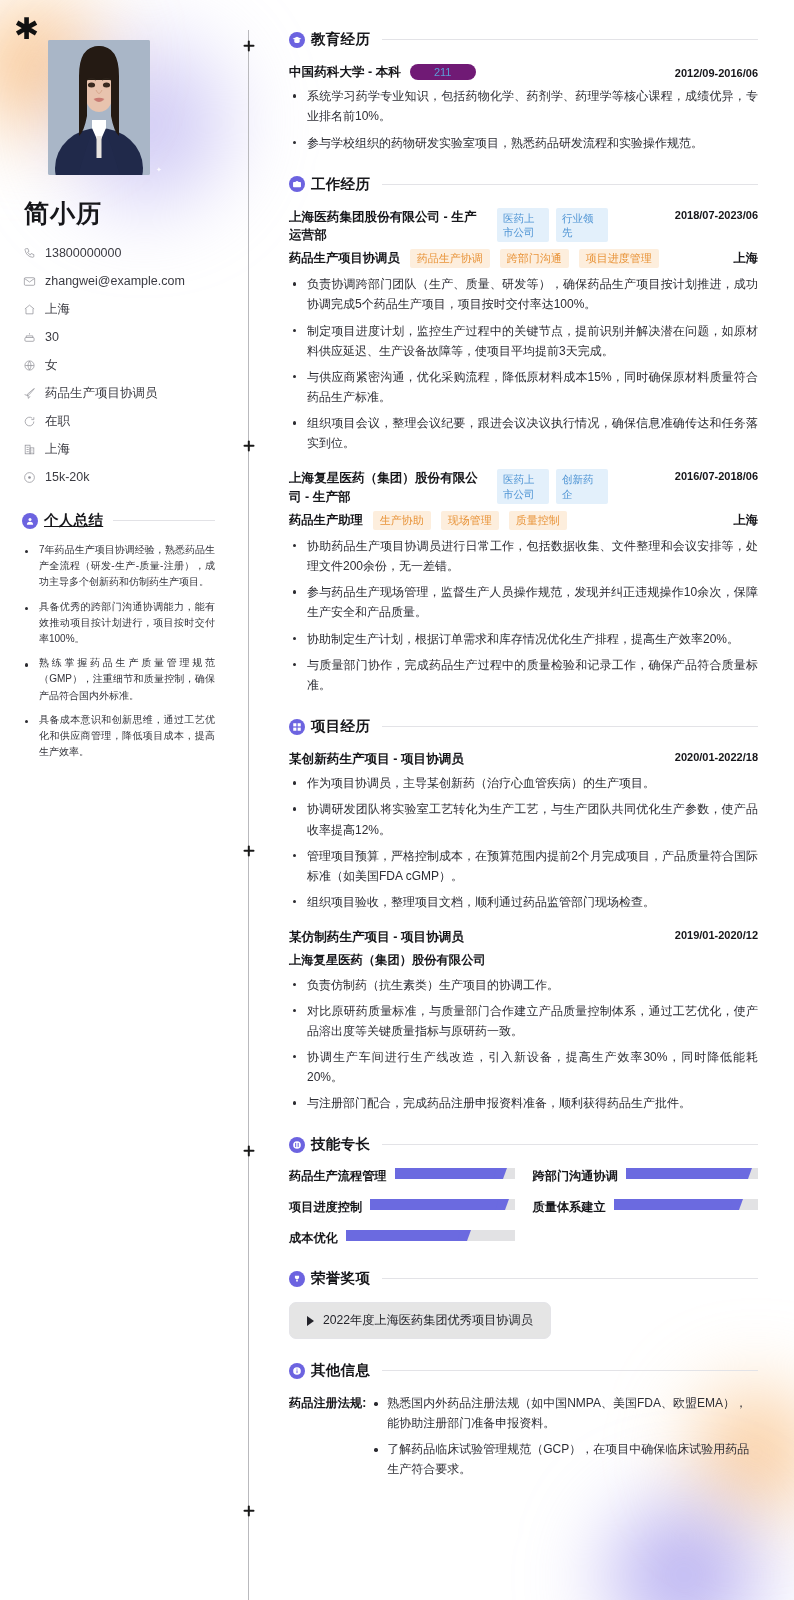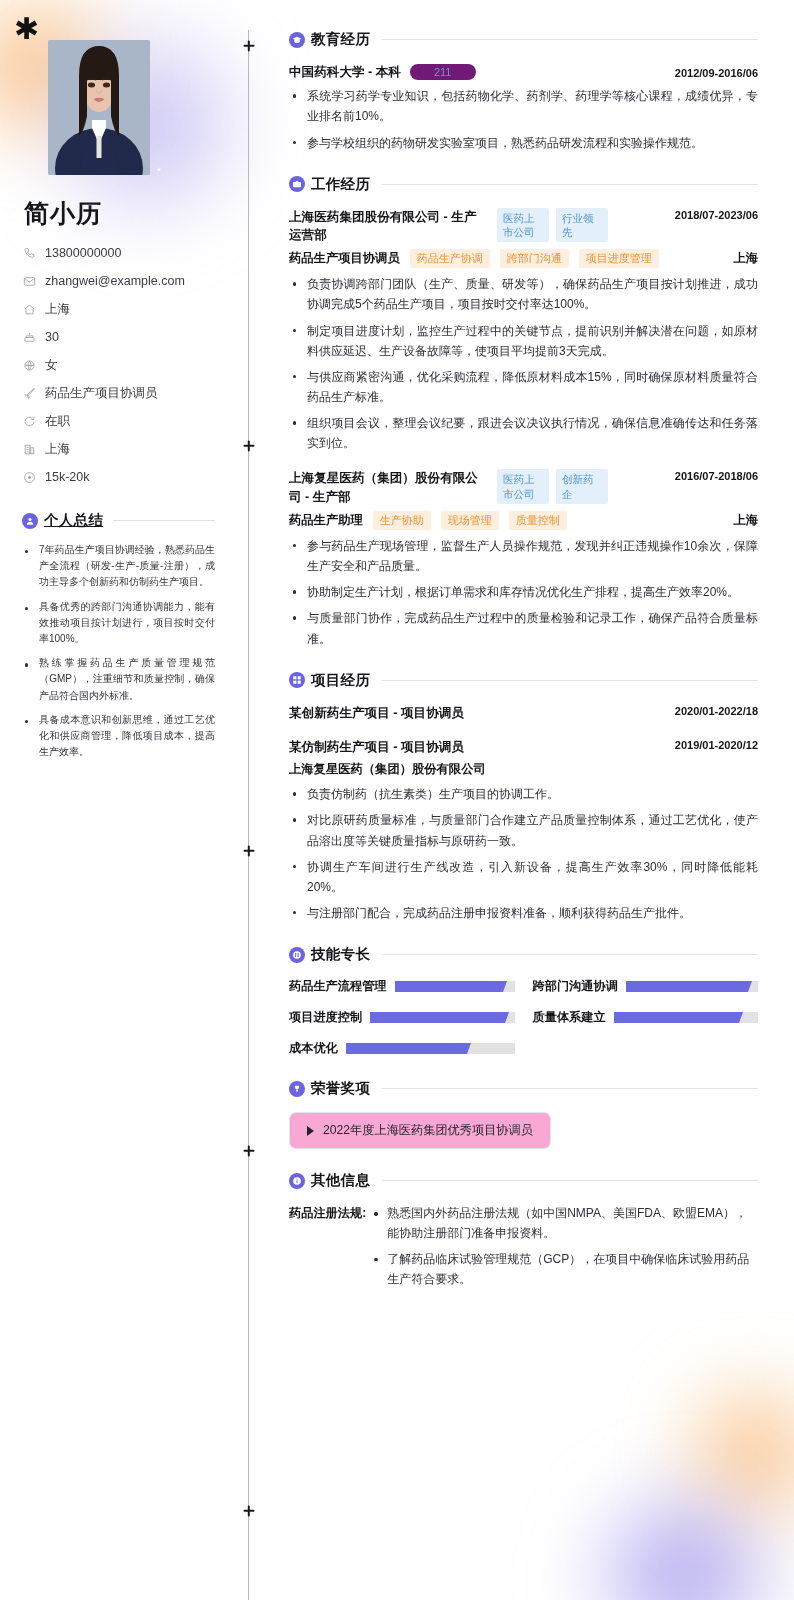--- a/index.html
+++ b/index.html
@@ -110,34 +110,34 @@
   }
   .loc { margin-left: auto; font-size: 12.3px; font-weight: 700; color: #16161a; }
 
   .major, .subline { font-size: 12.3px; font-weight: 700; color: #16161a; margin-bottom: 6px; }
 
   .edu-row1 { display: flex; align-items: center; gap: 9px; margin-bottom: 5px; }
   .tag-211 { background: #701a75; color: #5d9cd6; font-size: 11px; padding: 2px 24px; border-radius: 8px; }
 
   
   .skill-grid { display: grid; grid-template-columns: 1fr 1fr; column-gap: 18px; row-gap: 14px; }
-  .skill { display: flex; align-items: center; gap: 8px; }
+  .skill { display: flex; align-items: flex-start; gap: 8px; }
   .skill-name { font-size: 12.2px; font-weight: 700; color: #16161a; white-space: nowrap; }
   .skill-track { flex: 1 1 auto; height: 11px; background: #e2e2e4; position: relative; overflow: hidden; }
   .skill-fill { position: absolute; left: 0; top: 0; bottom: 0; background: #6b6ae0; }
   .skill-fill::after {
     content: ""; position: absolute; right: -5px; top: 0; bottom: 0; width: 10px;
     background: #6b6ae0; transform: skewX(-20deg);
   }
 
   
   .honor-chip {
     display: inline-flex; align-items: center; gap: 9px;
     border: 1px solid #e4e4e8; border-radius: 7px; padding: 9px 17px;
-    font-size: 12.2px; color: #25252b; background: #f9a8d4;
+    font-size: 12.2px; color: #25252b; background: #e5e5e5;
   }
   .honor-chip .tri { width: 0; height: 0; border-left: 7px solid #23232a; border-top: 5px solid transparent; border-bottom: 5px solid transparent; }
 
   
   .other-row { display: flex; align-items: flex-start; gap: 4px; }
   .other-label { font-size: 12.2px; font-weight: 700; color: #16161a; white-space: nowrap; padding-top: 1px; }
   .other-list { list-style: none; flex: 1 1 auto; }
   .other-list > li {
     position: relative; padding-left: 17px; margin-bottom: 6px;
     font-size: 12px; line-height: 1.66; color: #2f2f36;
@@ -384,20 +384,21 @@
             <span class="daterange">2016/07-2018/06</span>
           </div>
           <div class="entry-row2">
             <span class="role">药品生产助理</span>
             <span class="tag-orange">生产协助</span>
             <span class="tag-orange">现场管理</span>
             <span class="tag-orange">质量控制</span>
             <span class="loc">上海</span>
           </div>
           <ul class="rbullets">
+            <li>协助药品生产项目协调员进行日常工作，包括数据收集、文件整理和会议安排等，处理文件200余份，无一差错。</li>
             <li>参与药品生产现场管理，监督生产人员操作规范，发现并纠正违规操作10余次，保障生产安全和产品质量。</li>
             <li>协助制定生产计划，根据订单需求和库存情况优化生产排程，提高生产效率20%。</li>
             <li>与质量部门协作，完成药品生产过程中的质量检验和记录工作，确保产品符合质量标准。</li>
           </ul>
         </div>
       </section>
 
       <section class="sec">
         <div class="sec-head">
           <span class="badge">
@@ -410,20 +411,26 @@
           </span>
           <h2>项目经历</h2>
           <span class="rule"></span>
         </div>
 
         <div class="entry">
           <div class="entry-row1">
             <span class="org wide">某创新药生产项目 - 项目协调员</span>
             <span class="daterange">2020/01-2022/18</span>
           </div>
+          <ul class="rbullets">
+            <li>作为项目协调员，主导某创新药（治疗心血管疾病）的生产项目。</li>
+            <li>协调研发团队将实验室工艺转化为生产工艺，与生产团队共同优化生产参数，使产品收率提高12%。</li>
+            <li>管理项目预算，严格控制成本，在预算范围内提前2个月完成项目，产品质量符合国际标准（如美国FDA cGMP）。</li>
+            <li>组织项目验收，整理项目文档，顺利通过药品监管部门现场检查。</li>
+          </ul>
         </div>
 
         <div class="entry">
           <div class="entry-row1">
             <span class="org wide">某仿制药生产项目 - 项目协调员</span>
             <span class="daterange">2019/01-2020/12</span>
           </div>
           <div class="subline">上海复星医药（集团）股份有限公司</div>
           <ul class="rbullets">
             <li>负责仿制药（抗生素类）生产项目的协调工作。</li>

